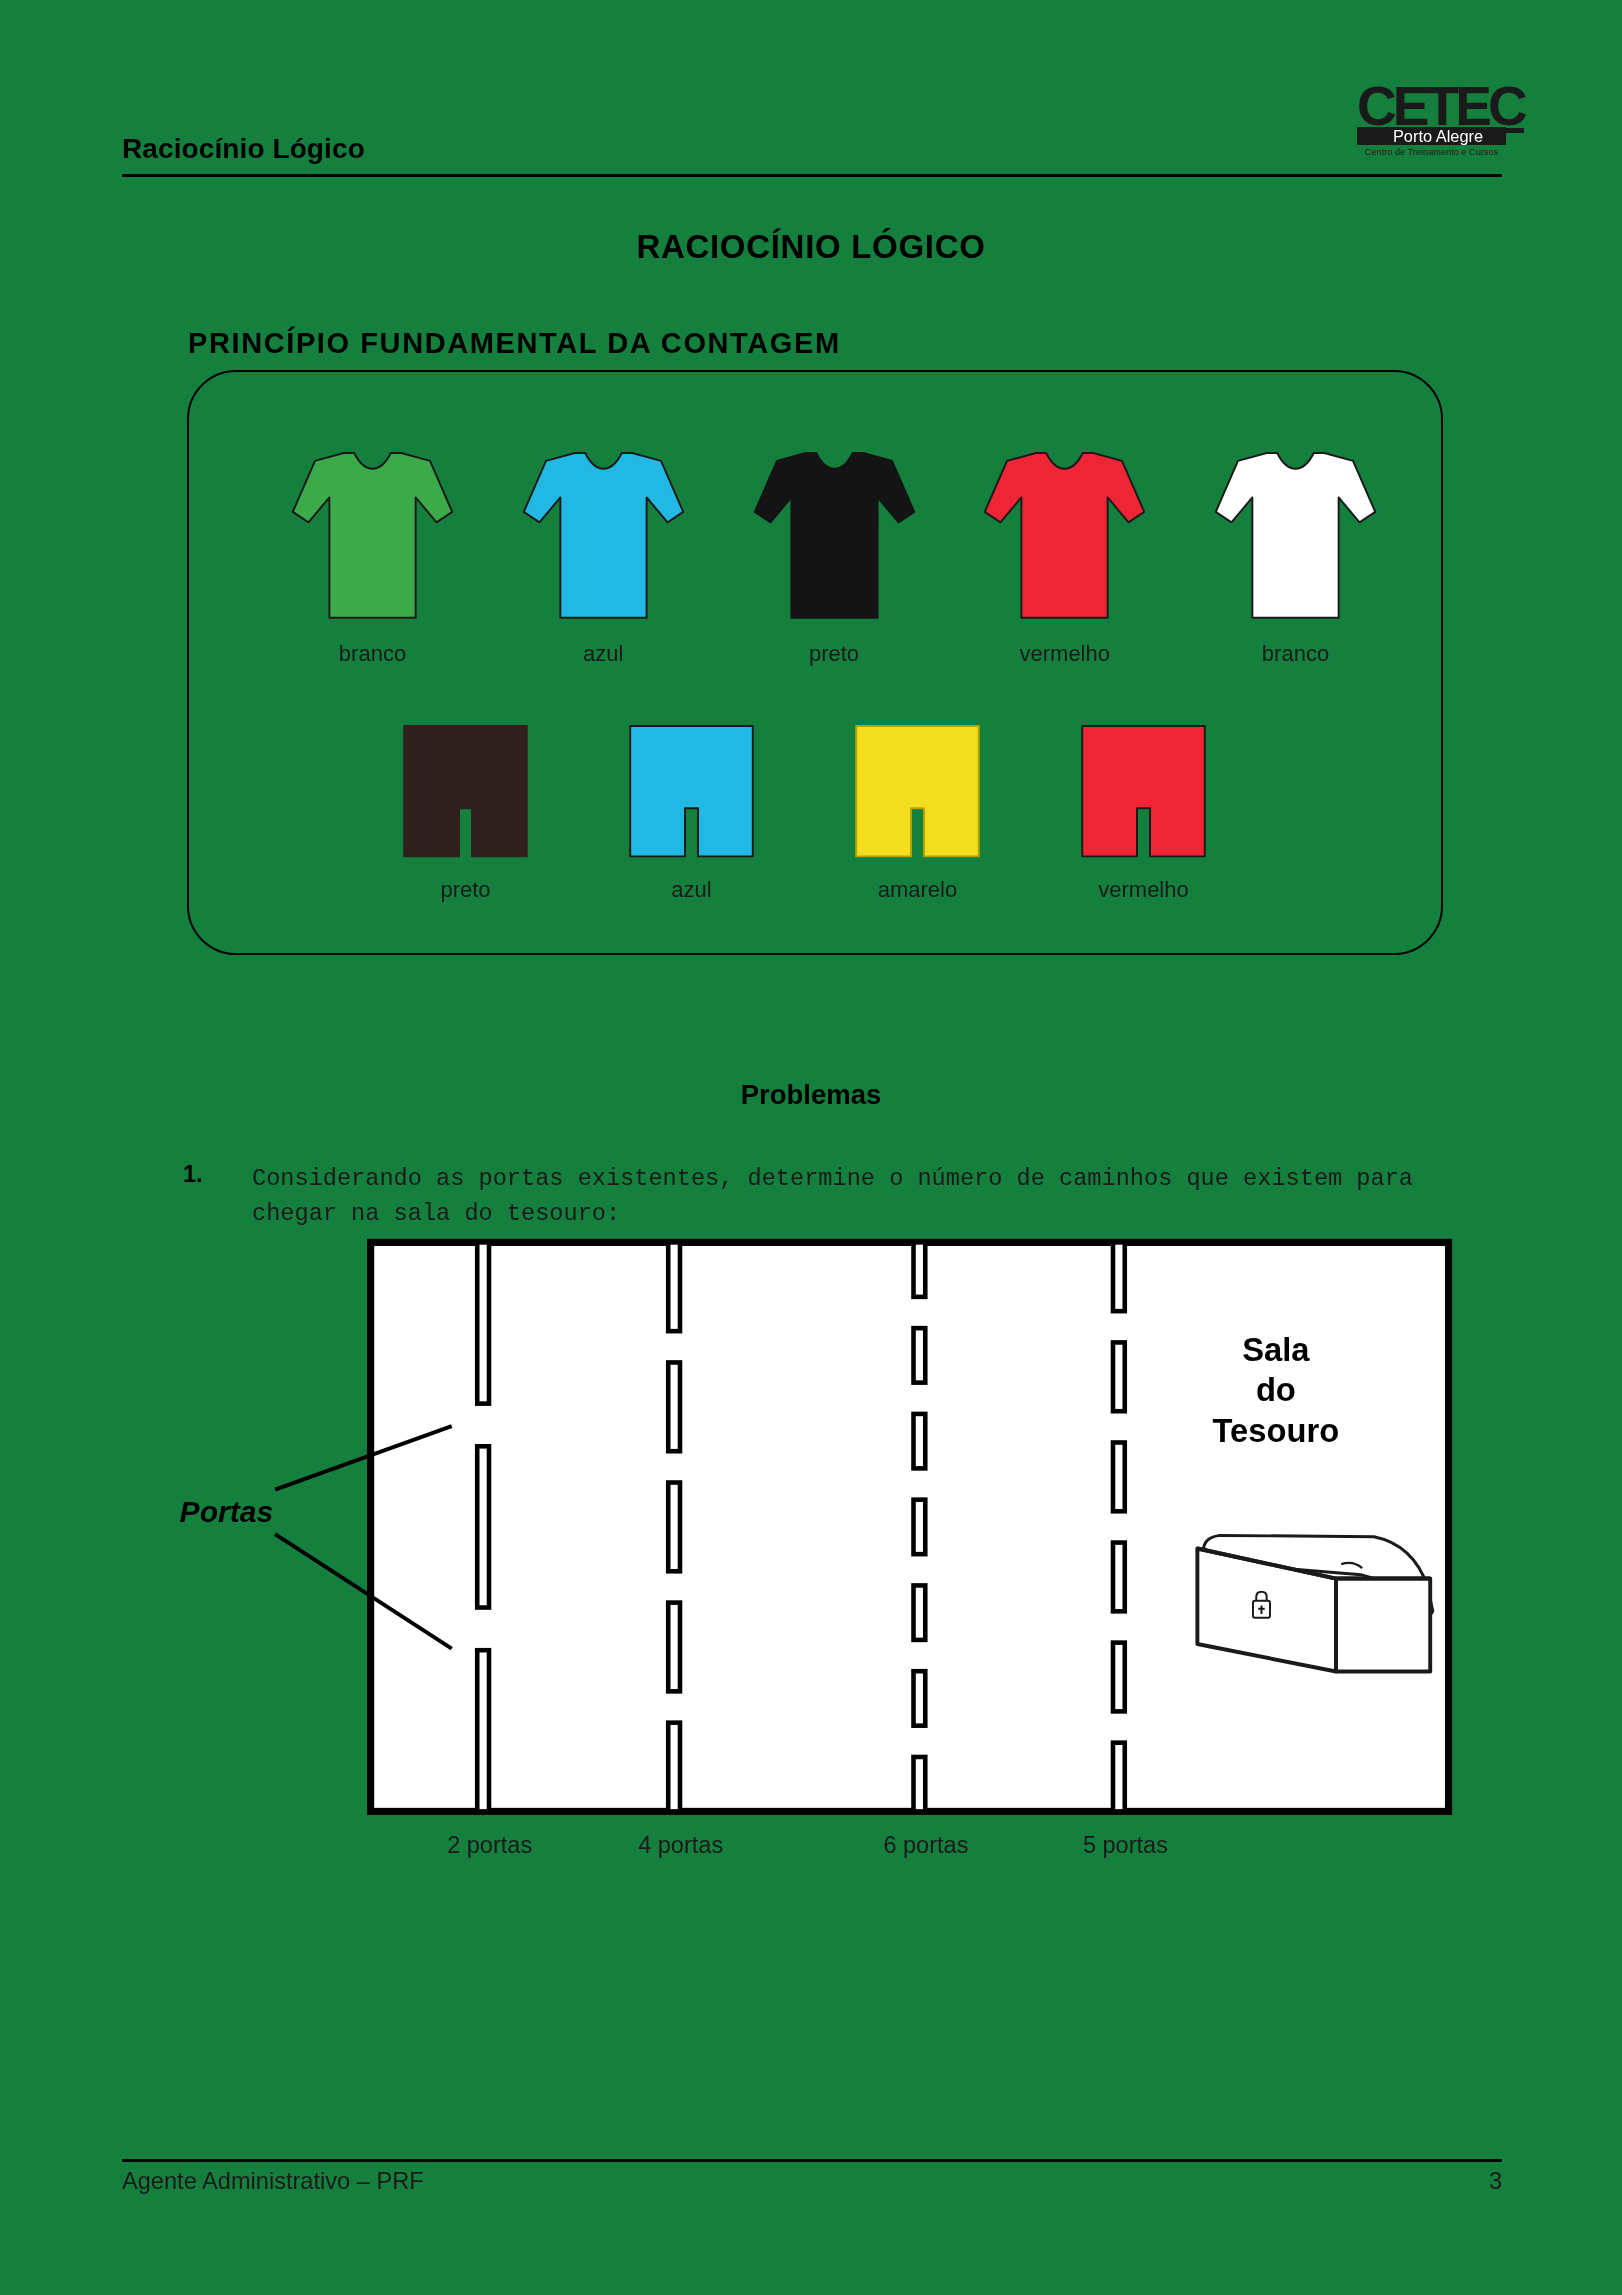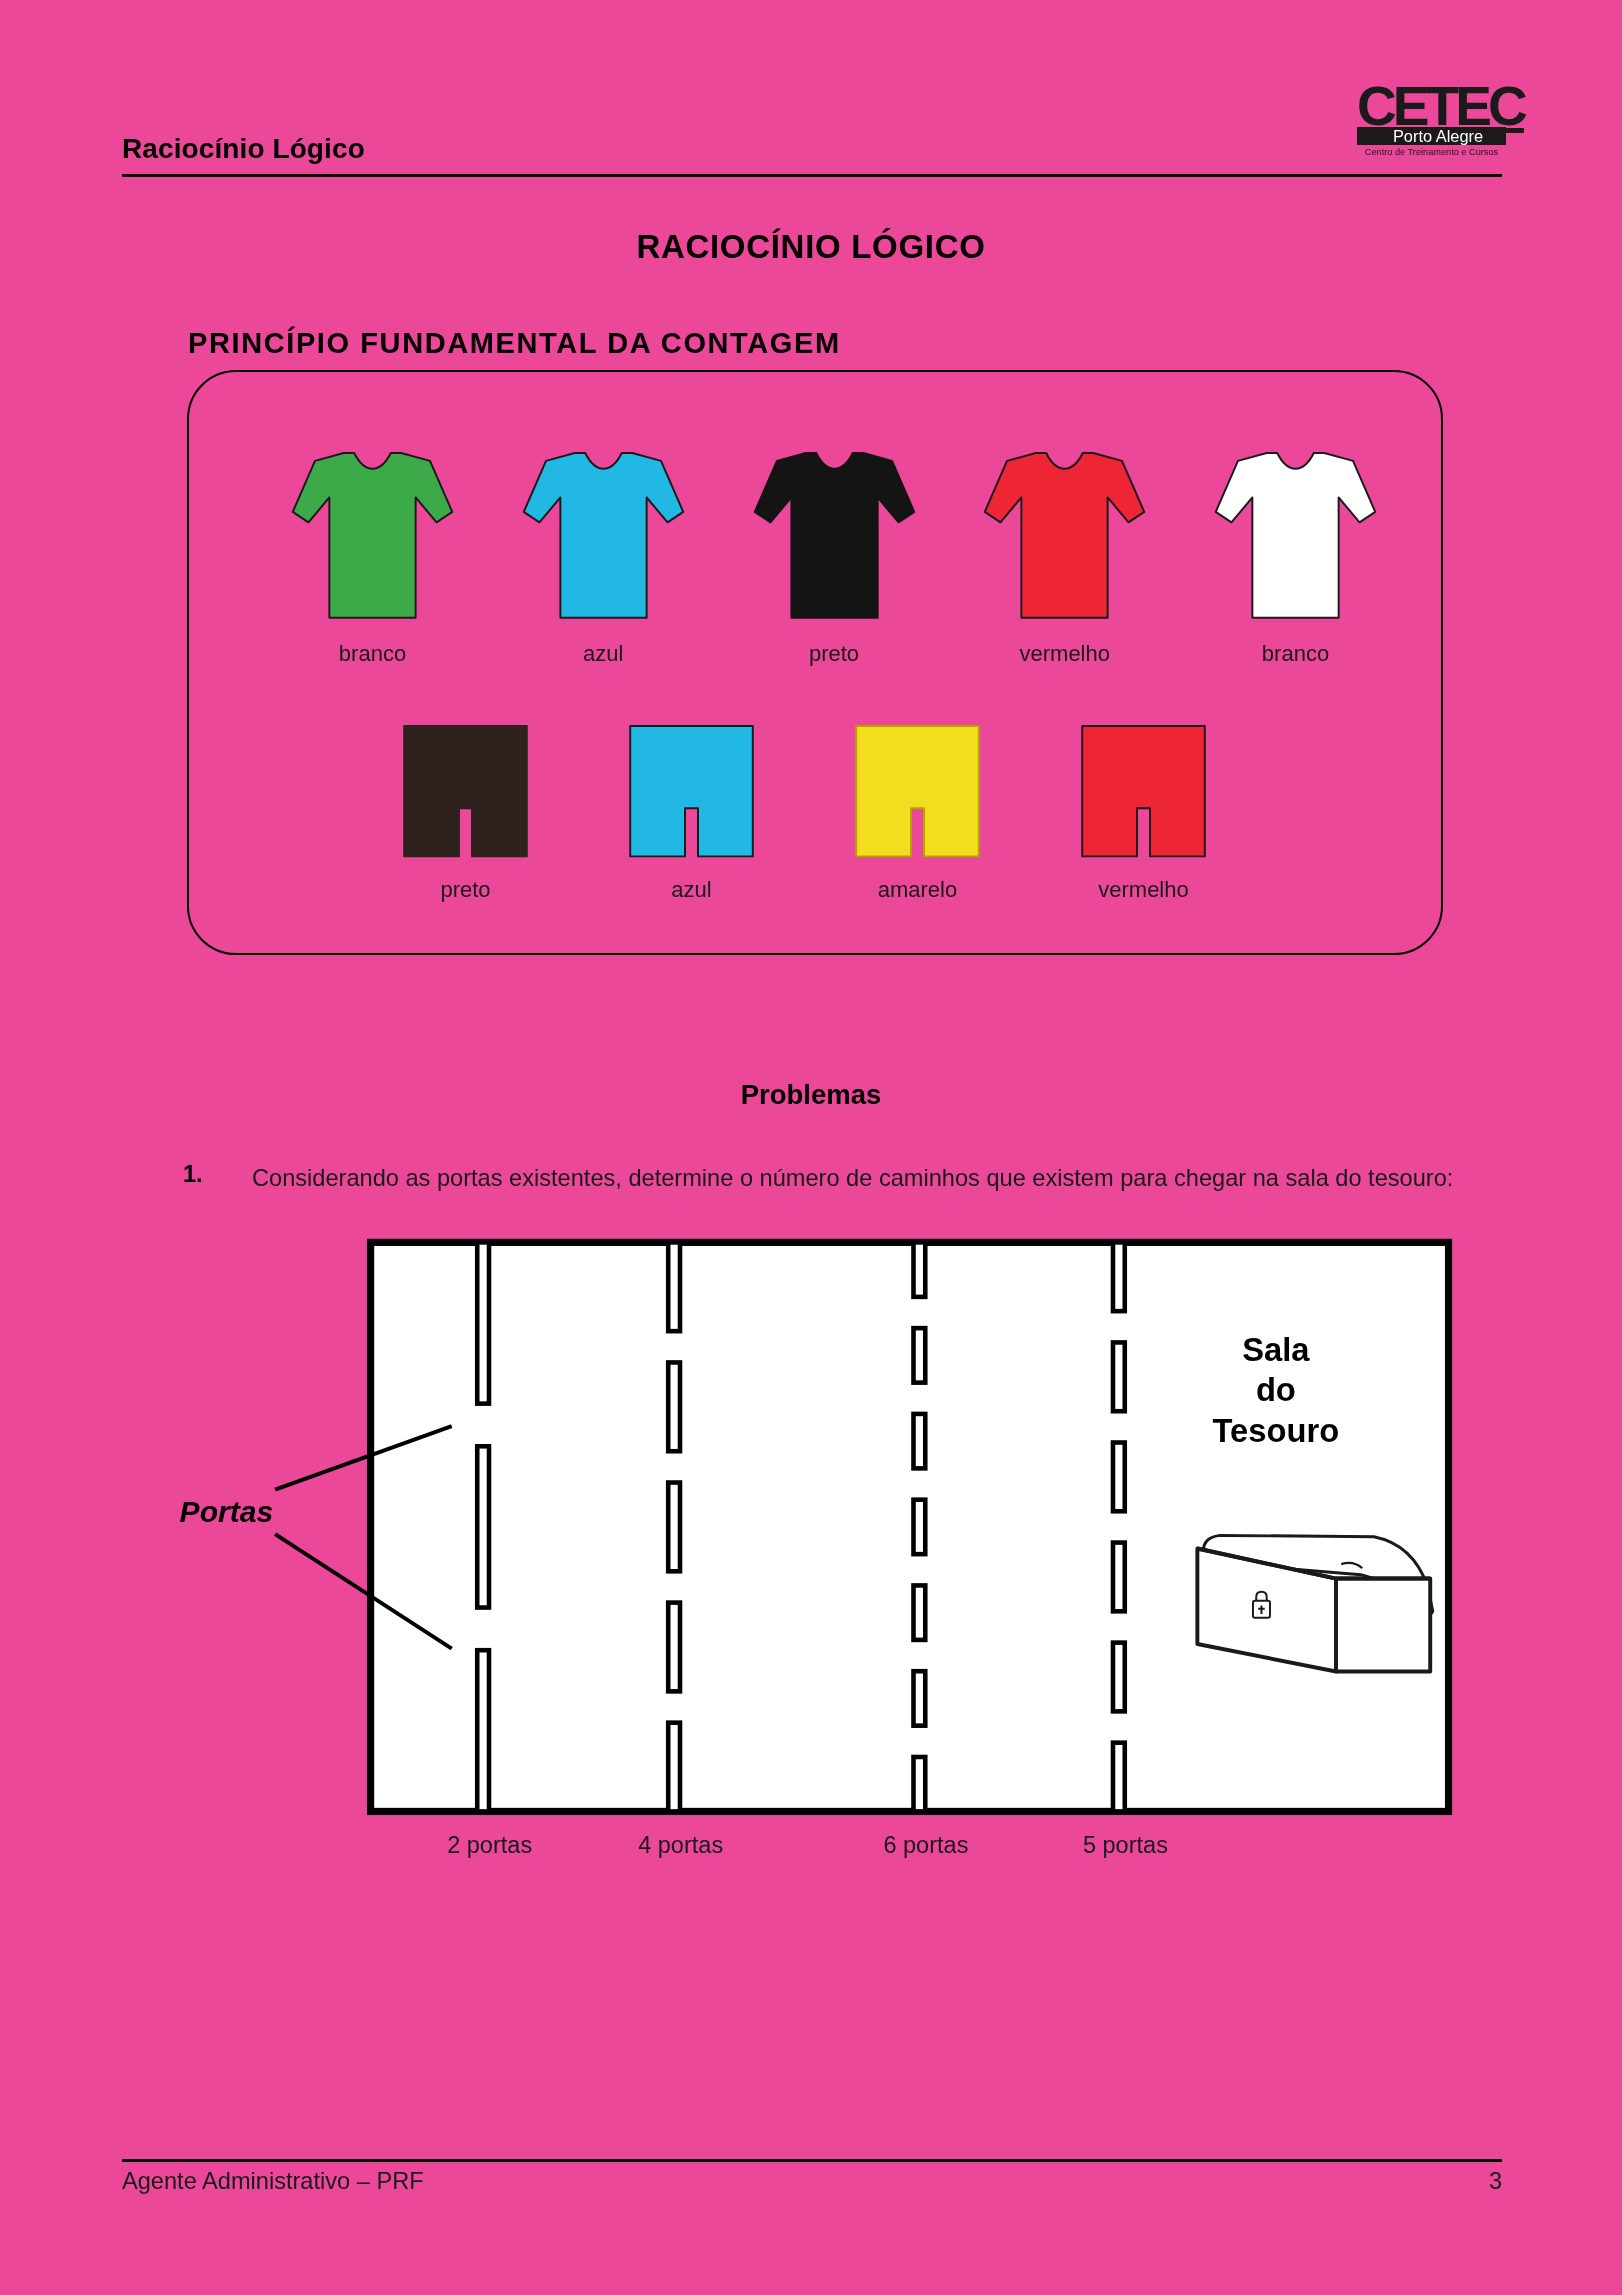--- a/index.html
+++ b/index.html
@@ -15,21 +15,21 @@
     position: relative;
     overflow: hidden;
   }
 
   
   .page {
     position: absolute;
     left: 0; top: 0;
     width: 1622px;
     height: 2295px;
-    background: #ec4899;
+    background: #15803d;
   }
 
   
   .header {
     position: absolute;
     left: 122px;
     top: 98px;
     width: 1380px;
     height: 79px;
   }
@@ -195,20 +195,21 @@
     font-weight: bold;
   }
   .problem-text {
     position: absolute;
     left: 69px;
     top: 0;
     width: 1213px;
     font-size: 23.6px;
     line-height: 35px;
     color: #1a1a1a;
+    font-family: Liberation Mono, monospace;
   }
 
   
   .plan-wrap {
     position: absolute;
     left: 177px;
     top: 1233px;
     width: 1282px;
     height: 648px;
   }

